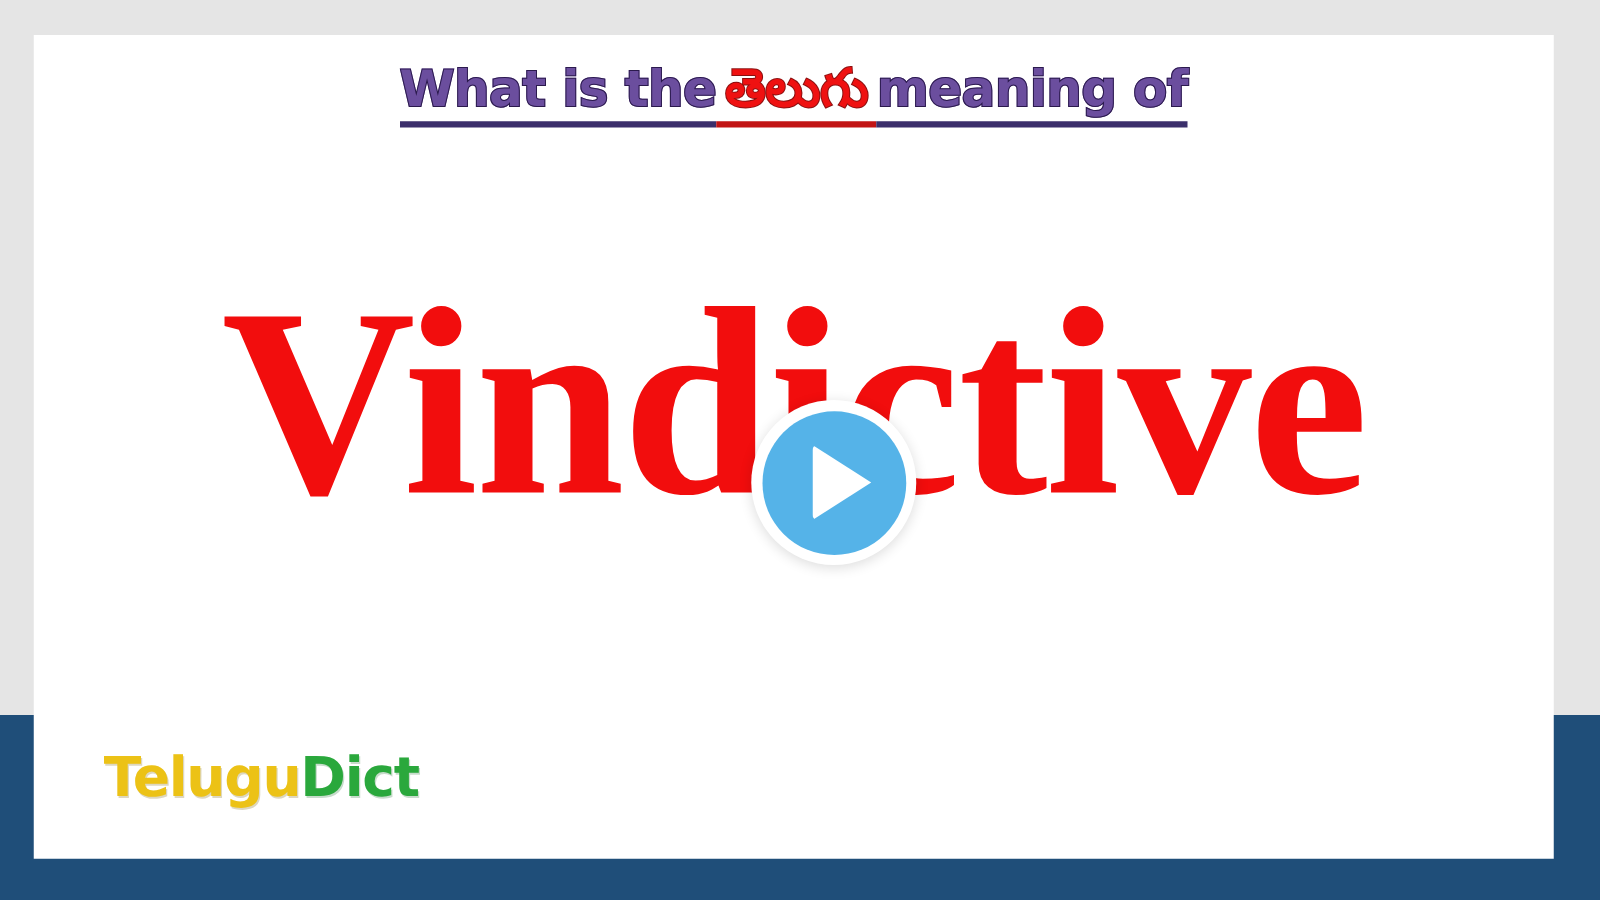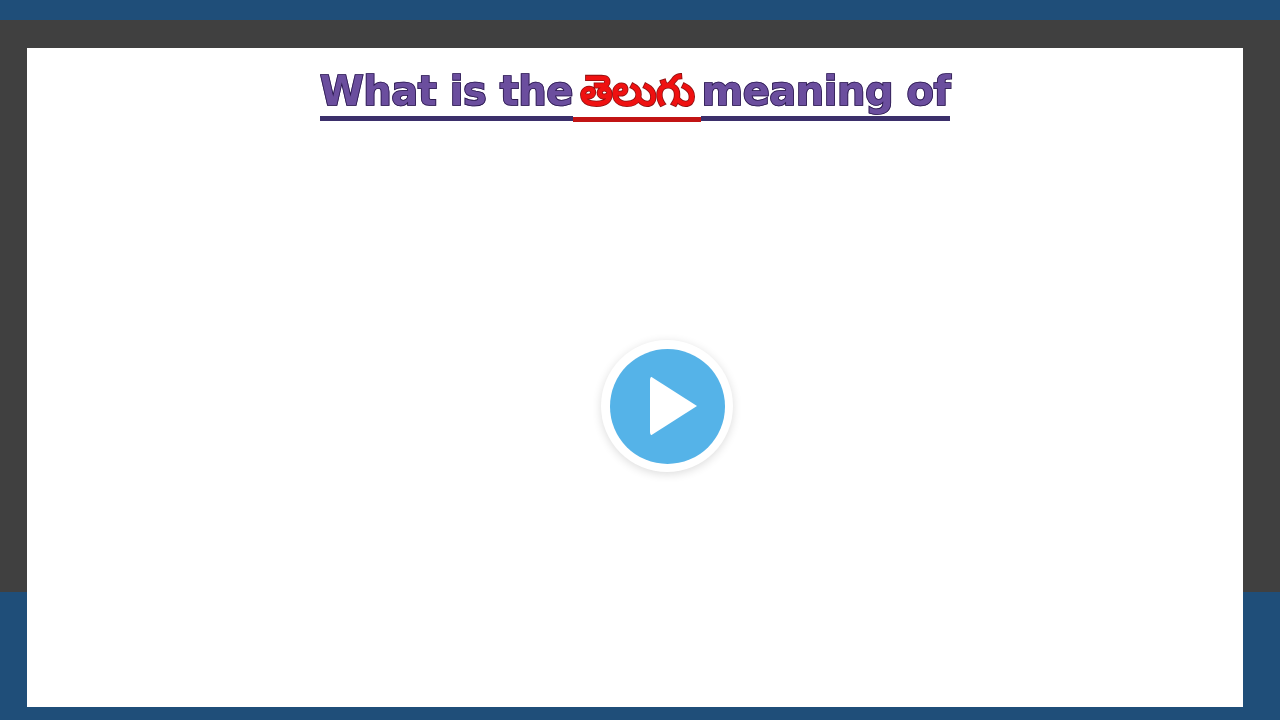--- a/index.html
+++ b/index.html
@@ -17,22 +17,21 @@
     position: relative;
   }
 
   
   #slide-frame {
     position: absolute;
     left: 0;
     top: 0;
     width: 1280px;
     height: 572px;
-    background: #404040;
-    margin-top: 20px;
+    background: #e5e5e5;
   }
 
   
   #content-card {
     position: absolute;
     left: 27px;
     top: 28px;
     width: 1216px;
     height: 659px;
     background: #ffffff;
@@ -177,23 +176,25 @@
 <body>
 
 <div id="slide-frame">
 
   <div id="content-card">
 
     <div id="question-heading">
       <span class="heading-seg heading-en">What is the</span><span class="heading-seg heading-te">తెలుగు</span><span class="heading-seg heading-en">meaning of</span>
     </div>
 
+    <div id="main-word">Vindictive</div>
 
     <div id="play-button">
       <div id="play-button-disc">
         <div id="play-triangle"></div>
       </div>
     </div>
 
 
+    <div id="brand-logo"><span class="brand-part-telugu">Telugu</span><span class="brand-part-dict">Dict</span></div>
 
   </div>
 </div>
 
 </body></html>

